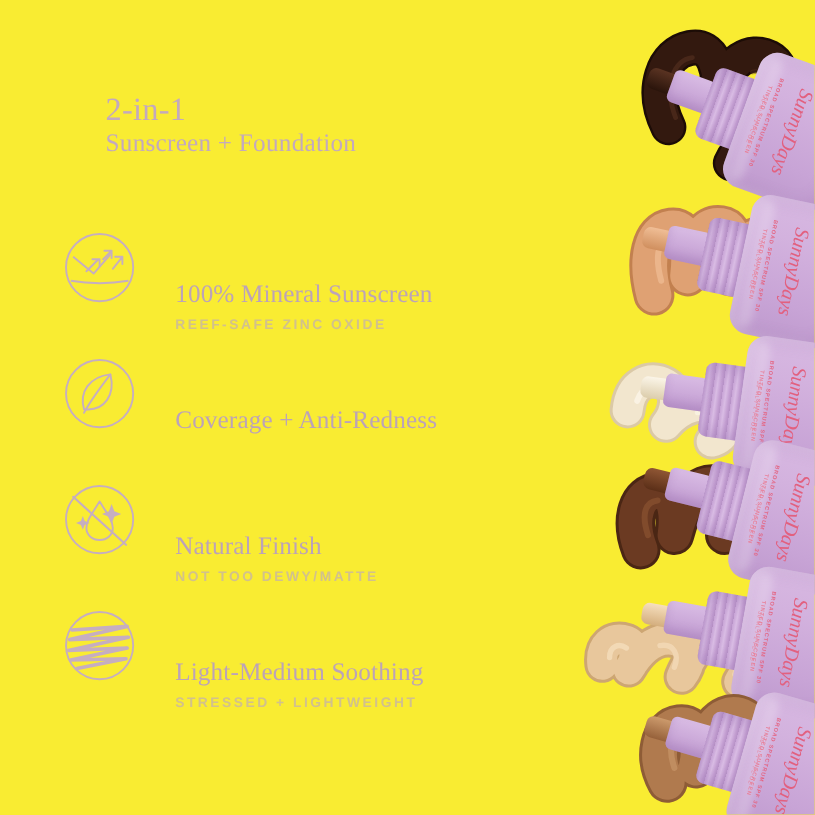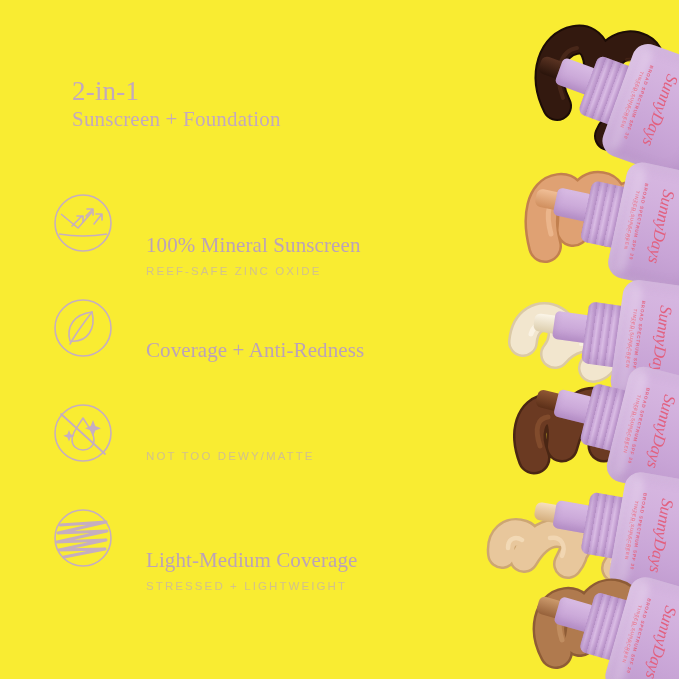--- a/index.html
+++ b/index.html
@@ -6,21 +6,21 @@
   body{
     width:679px;height:679px;overflow:hidden;
     background:#F9EC32;
     font-family:"Liberation Sans",sans-serif;
     position:relative;
   }
   .stage{position:absolute;inset:0;background:#F9EC32;overflow:hidden;}
 
   
   .headline{
-    position:absolute;left:72px;top:76px;
+    position:absolute;left:88px;top:76px;
     font-family:"Liberation Serif",serif;
     color:#C3A9BE;
     line-height:1.12;
   }
   .headline .l1{font-size:27px;letter-spacing:.2px;}
   .headline .l2{font-size:21px;letter-spacing:.2px;margin-top:2px;}
 
   
   .features{position:absolute;left:52px;top:188px;width:430px;}
   .feature{position:relative;height:105px;}
@@ -31,21 +31,21 @@
   .feat-text{position:absolute;left:94px;top:4px;margin-top:41px;}
   .feat-title{
     font-family:"Liberation Serif",serif;
     font-size:21px;color:#BCA3B8;letter-spacing:.1px;
     white-space:nowrap;
   }
   .feat-sub{
     margin-top:7px;
     font-family:"Liberation Sans",sans-serif;
     font-size:11.5px;color:#D2C18C;
-    letter-spacing:2.1px;white-space:nowrap;
+    letter-spacing:2.1px;white-space:nowrap;font-weight:bold;
   }
 
   
   .products{position:absolute;right:0;top:0;width:230px;height:679px;}
   .unit{position:absolute;right:-18px;}
 
   .bottle{
     position:absolute;right:0;top:0;
     width:120px;height:150px;
     transform-origin:left center;
@@ -161,33 +161,34 @@
       <div class="feat-icon">
         <svg viewBox="0 0 62 62">
           <circle cx="31" cy="31" r="28" fill="none" stroke="#C6AEC0" stroke-width="1.6"></circle>
           <path d="M31 16 C24 27 20 32 20 38 C20 44 25 48 31 48 C37 48 42 44 42 38 C42 32 38 27 31 16 Z" fill="none" stroke="#C6AEC0" stroke-width="1.6" stroke-linejoin="round"></path>
           <path d="M41 18 L43.3 24 L49 26.3 L43.3 28.6 L41 34.5 L38.7 28.6 L33 26.3 L38.7 24 Z" fill="#C6AEC0"></path>
           <path d="M17 28 L18.6 32.2 L22.7 33.8 L18.6 35.4 L17 39.5 L15.4 35.4 L11.3 33.8 L15.4 32.2 Z" fill="#C6AEC0"></path>
           <path d="M9 12 L53 52" fill="none" stroke="#C6AEC0" stroke-width="1.8" stroke-linecap="round"></path>
         </svg>
       </div>
       <div class="feat-text">
+        <div class="feat-title">Natural Finish</div>
         <div class="feat-sub">NOT TOO DEWY/MATTE</div>
       </div>
     </div>
 
     <div class="feature">
       <div class="feat-icon">
         <svg viewBox="0 0 62 62">
           <circle cx="31" cy="31" r="28" fill="none" stroke="#C6AEC0" stroke-width="1.6"></circle>
           <path d="M8 18 L54 15 L6 26 L55 24 L5 35 L54 33 L7 43 L53 42 L12 50" fill="none" stroke="#C6AEC0" stroke-width="3" stroke-linejoin="round" stroke-linecap="round"></path>
         </svg>
       </div>
       <div class="feat-text">
-        <div class="feat-title">Light-Medium Coverage</div>
+        <div class="feat-title">Light-Medium Soothing</div>
         <div class="feat-sub">STRESSED + LIGHTWEIGHT</div>
       </div>
     </div>
 
   </div>
 
   <div class="products">
 
     <div class="unit" style="top:22px;">
       <div class="swatch" style="left:-170px;top:-8px;">

